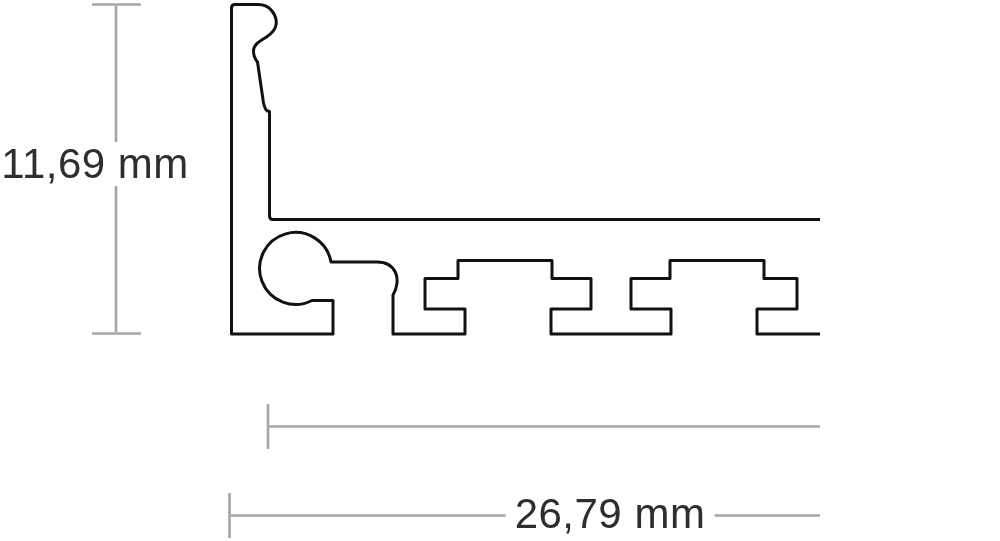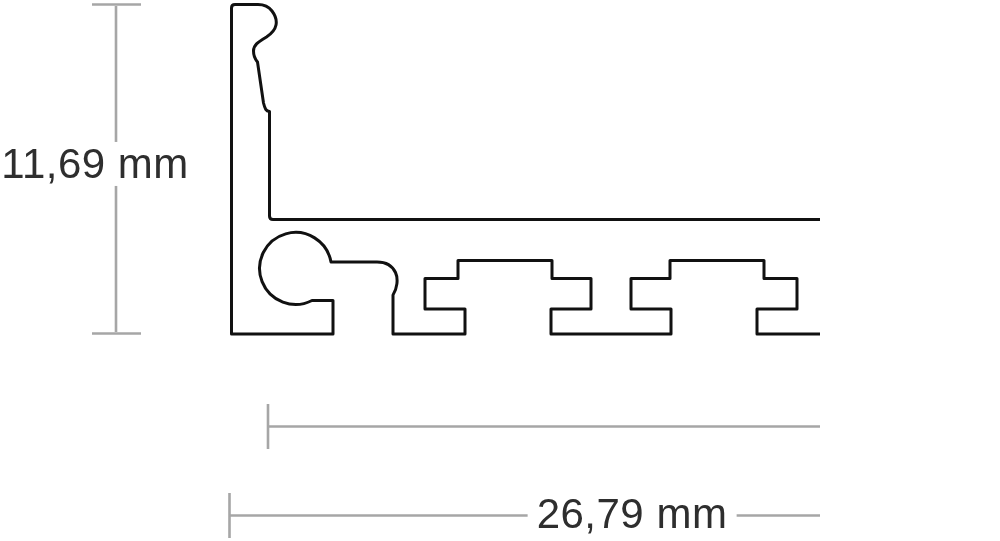--- a/index.html
+++ b/index.html
@@ -142,14 +142,14 @@
     <g>
       <line class="dim-stroke" x1="229.5" y1="493" x2="229.5" y2="538"></line>
       <line class="dim-stroke" x1="229.5" y1="515.5" x2="991" y2="515.5"></line>
       <line class="dim-stroke" x1="991" y1="493" x2="991" y2="538"></line>
     </g>
   </svg>
 
   <div class="dim-label" style="left:95px; top:164px;">11,69 mm</div>
 
 
-  <div class="dim-label" style="left:632px; top:514px;">26,79 mm</div>
+  <div class="dim-label" style="left:610px; top:514px;">26,79 mm</div>
 </div>
 
 </body></html>

